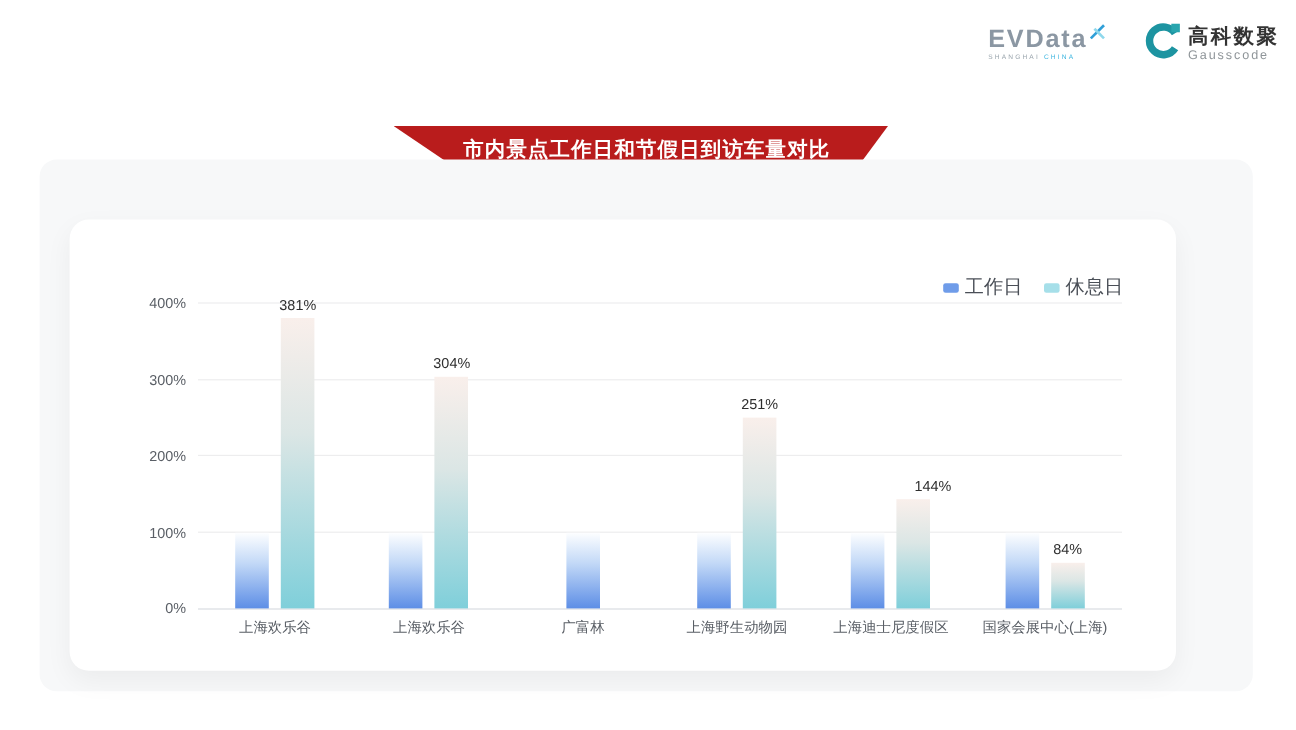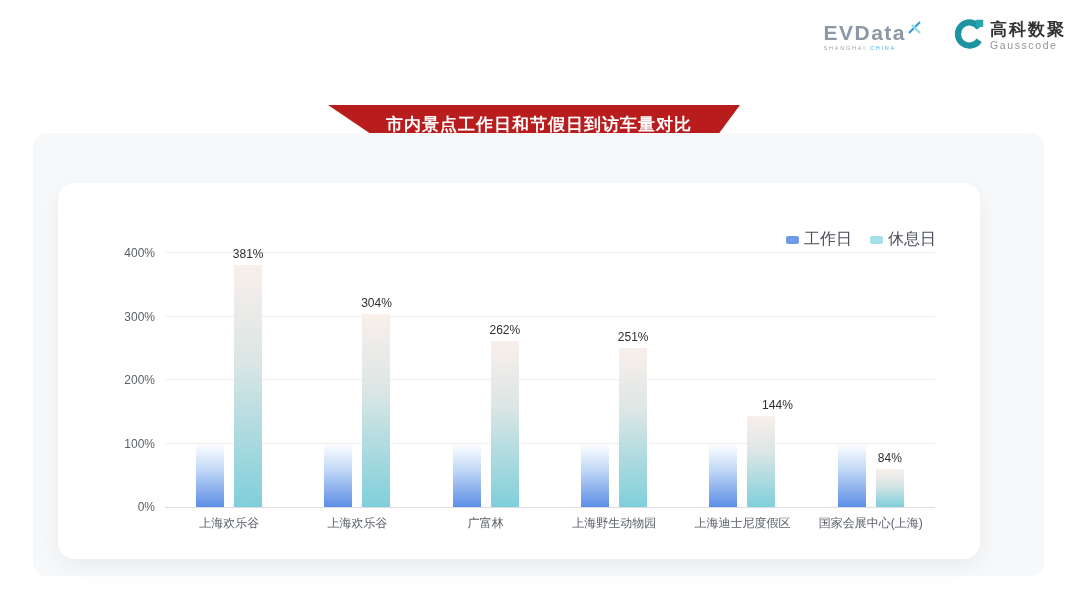--- a/index.html
+++ b/index.html
@@ -135,24 +135,20 @@
           </div>
           <div class="barwrap">
             <div class="bar" style="height: 193.04px; background: linear-gradient(rgb(249, 239, 235) 0%, rgb(219, 230, 229) 40%, rgb(127, 207, 218) 100%);"></div>
             <div class="vlabel" style="color: rgb(47, 47, 47);">304%</div>
           </div>
         </div>
         <div class="group">
           <div class="barwrap">
             <div class="bar" style="height: 63.5px; background: linear-gradient(rgb(253, 254, 255) 0%, rgb(195, 217, 247) 40%, rgb(93, 142, 230) 100%);"></div>
           </div>
-          <div class="barwrap">
-            <div class="bar" style="height: 166.37px; background: linear-gradient(rgb(249, 239, 235) 0%, rgb(219, 230, 229) 40%, rgb(127, 207, 218) 100%);"></div>
-            <div class="vlabel" style="color: rgb(47, 47, 47);">262%</div>
-          </div>
         </div>
         <div class="group">
           <div class="barwrap">
             <div class="bar" style="height: 63.5px; background: linear-gradient(rgb(253, 254, 255) 0%, rgb(195, 217, 247) 40%, rgb(93, 142, 230) 100%);"></div>
           </div>
           <div class="barwrap">
             <div class="bar" style="height: 159.385px; background: linear-gradient(rgb(249, 239, 235) 0%, rgb(219, 230, 229) 40%, rgb(127, 207, 218) 100%);"></div>
             <div class="vlabel" style="color: rgb(47, 47, 47); text-align: right;">251%</div>
           </div>
         </div>

